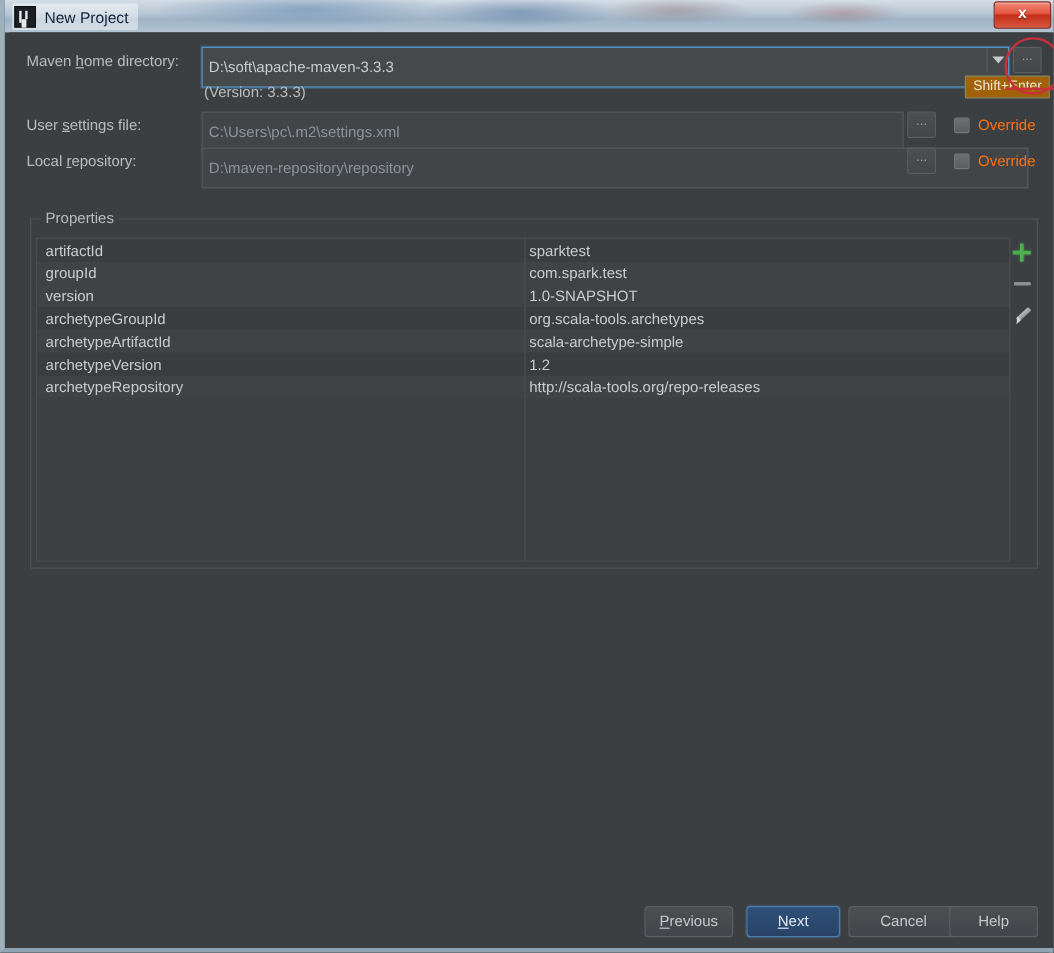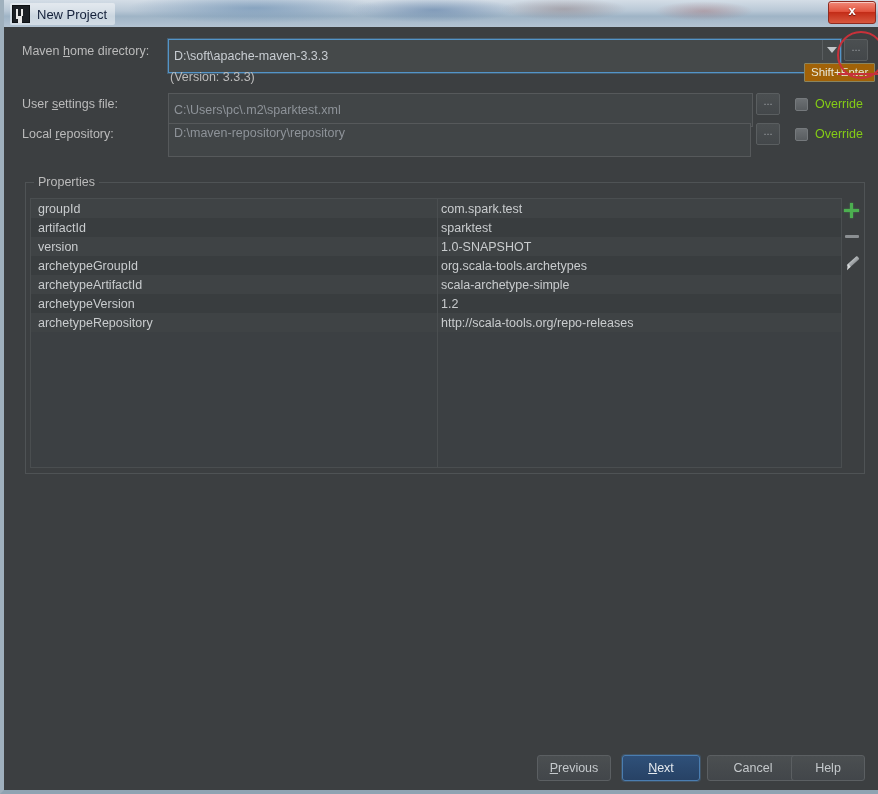--- a/index.html
+++ b/index.html
@@ -188,21 +188,21 @@
   .checkbox-box {
     width: 13px; height: 13px;
     box-sizing: border-box;
     background: linear-gradient(to bottom, #6c7073, #595d60);
     border: 1px solid #75797c;
     border-radius: 2px;
     flex: none;
   }
   .checkbox-label {
     font-size: 12.5px;
-    color: #84cc16;
+    color: #f97316;
     white-space: nowrap;
   }
 
   
   #tooltip {
     position: absolute;
     box-sizing: border-box;
     background: #a16207;
     border: 1px solid #8a8560;
     color: #e8e8d8;
@@ -403,59 +403,59 @@
 
     <div class="form-label" style="left:162px; top:43px;">(Version: 3.3.3)</div>
 
     <div id="annotation-circle" style="left:829px; top:4px; width:44px; height:44px;"></div>
     <div id="tooltip" style="left:796px; top:36px;">Shift+Enter</div>
     <div id="annotation-strike" style="left:830px; top:46px; width:44px;"></div>
 
     <div class="form-label" style="left:14px; top:70px;"><span>User </span><span class="mnem">s</span><span>ettings file:</span></div>
 
     <div class="text-field readonly" style="left:160px; top:66px; width:585px;">
-      <span>C:\Users\pc\.m2\sparktest.xml</span>
+      <span>C:\Users\pc\.m2\settings.xml</span>
     </div>
 
     <div class="small-button" style="left:748px; top:66px;">
       <span>...</span>
     </div>
 
     <div class="checkbox-row" style="left:787px; top:70px;">
       <span class="checkbox-box"></span>
       <span class="checkbox-label">Override</span>
     </div>
 
     <div class="form-label" style="left:14px; top:100px;"><span>Local </span><span class="mnem">r</span><span>epository:</span></div>
 
-    <div class="text-field readonly" style="left:160px; top:96px; width:583px;align-items:flex-end;">
+    <div class="text-field readonly" style="left:160px; top:96px; width:689px;">
       <span>D:\maven-repository\repository</span>
     </div>
 
     <div class="small-button" style="left:748px; top:96px;">
       <span>...</span>
     </div>
 
     <div class="checkbox-row" style="left:787px; top:100px;">
       <span class="checkbox-box"></span>
       <span class="checkbox-label">Override</span>
     </div>
 
     <div id="props-group"></div>
     <div id="props-legend">Properties</div>
 
     <div id="props-table">
       <div id="props-rows">
+          <div class="prop-row even">
+            <div class="prop-key">artifactId</div>
+            <div class="prop-val">sparktest</div>
+          </div>
           <div class="prop-row odd">
             <div class="prop-key">groupId</div>
             <div class="prop-val">com.spark.test</div>
-          </div>
-          <div class="prop-row even">
-            <div class="prop-key">artifactId</div>
-            <div class="prop-val">sparktest</div>
           </div>
           <div class="prop-row odd">
             <div class="prop-key">version</div>
             <div class="prop-val">1.0-SNAPSHOT</div>
           </div>
           <div class="prop-row even">
             <div class="prop-key">archetypeGroupId</div>
             <div class="prop-val">org.scala-tools.archetypes</div>
           </div>
           <div class="prop-row odd">

